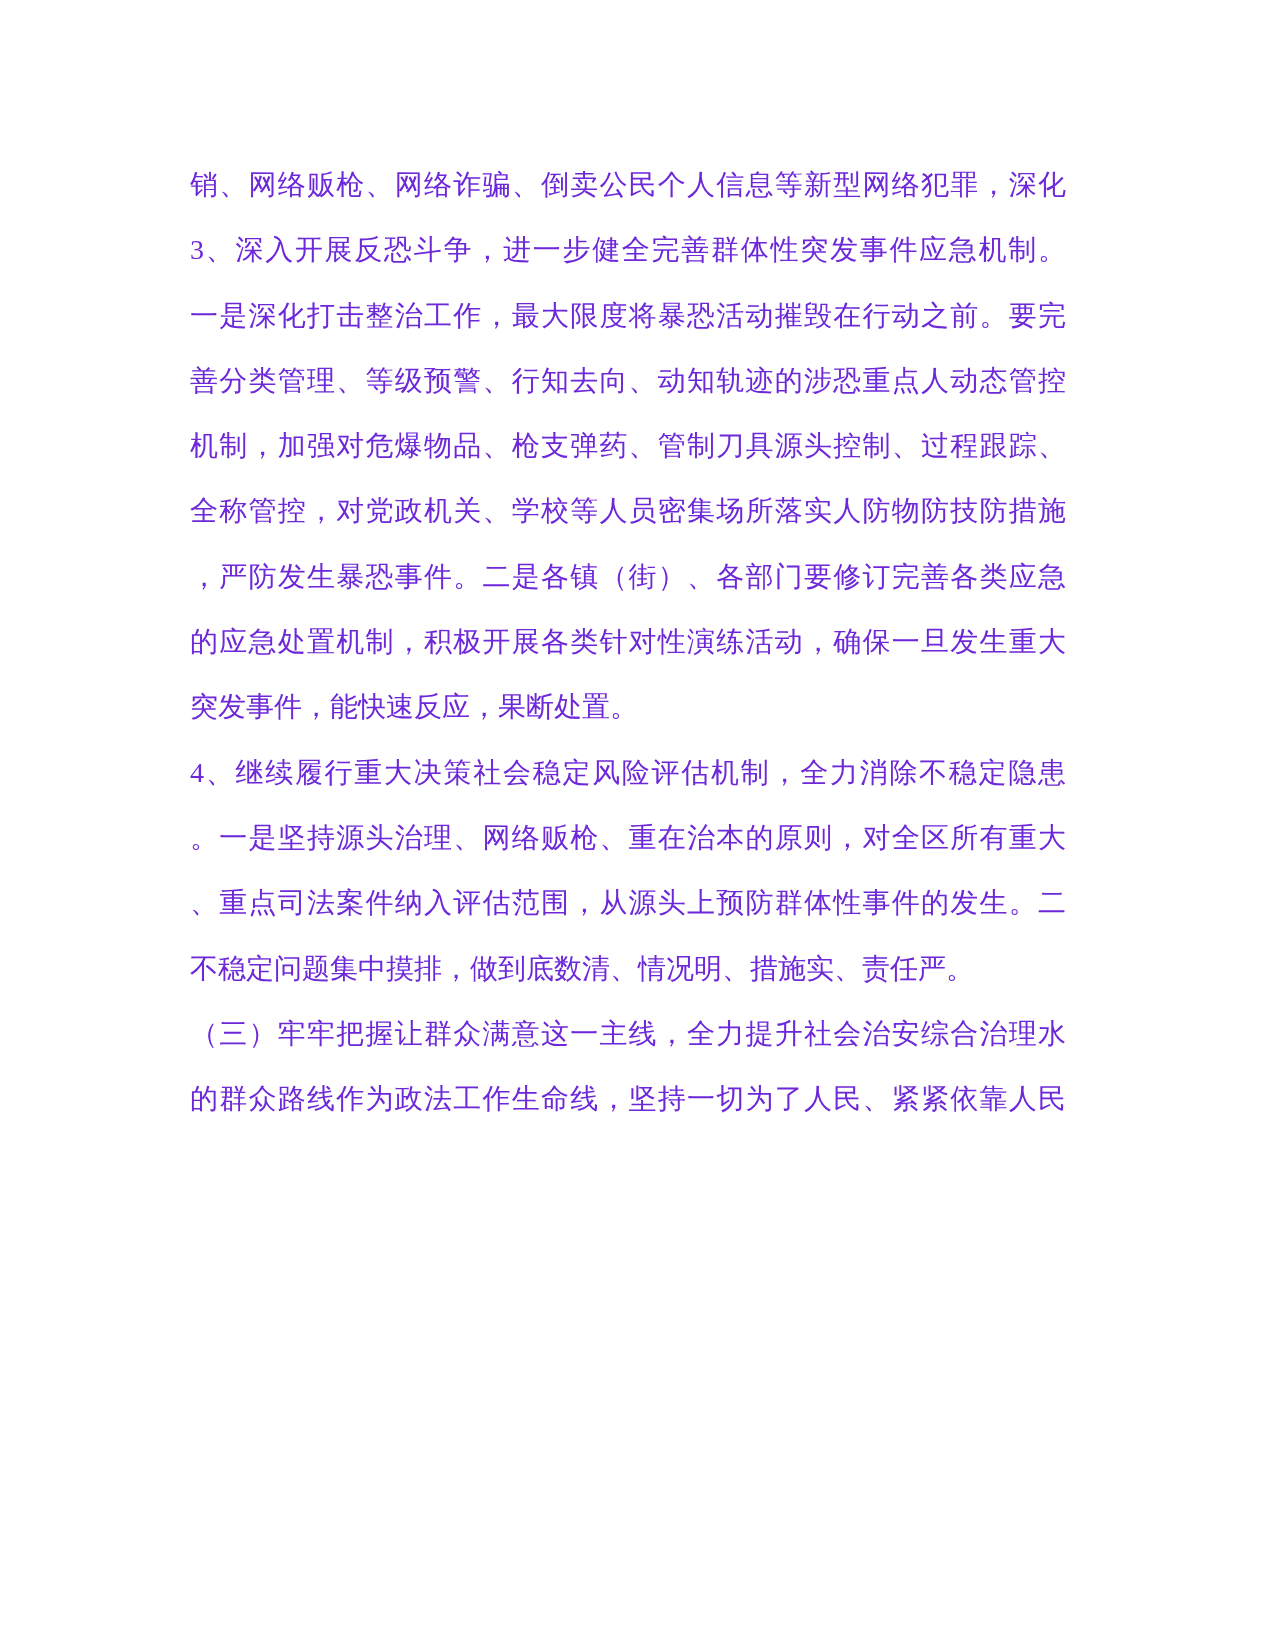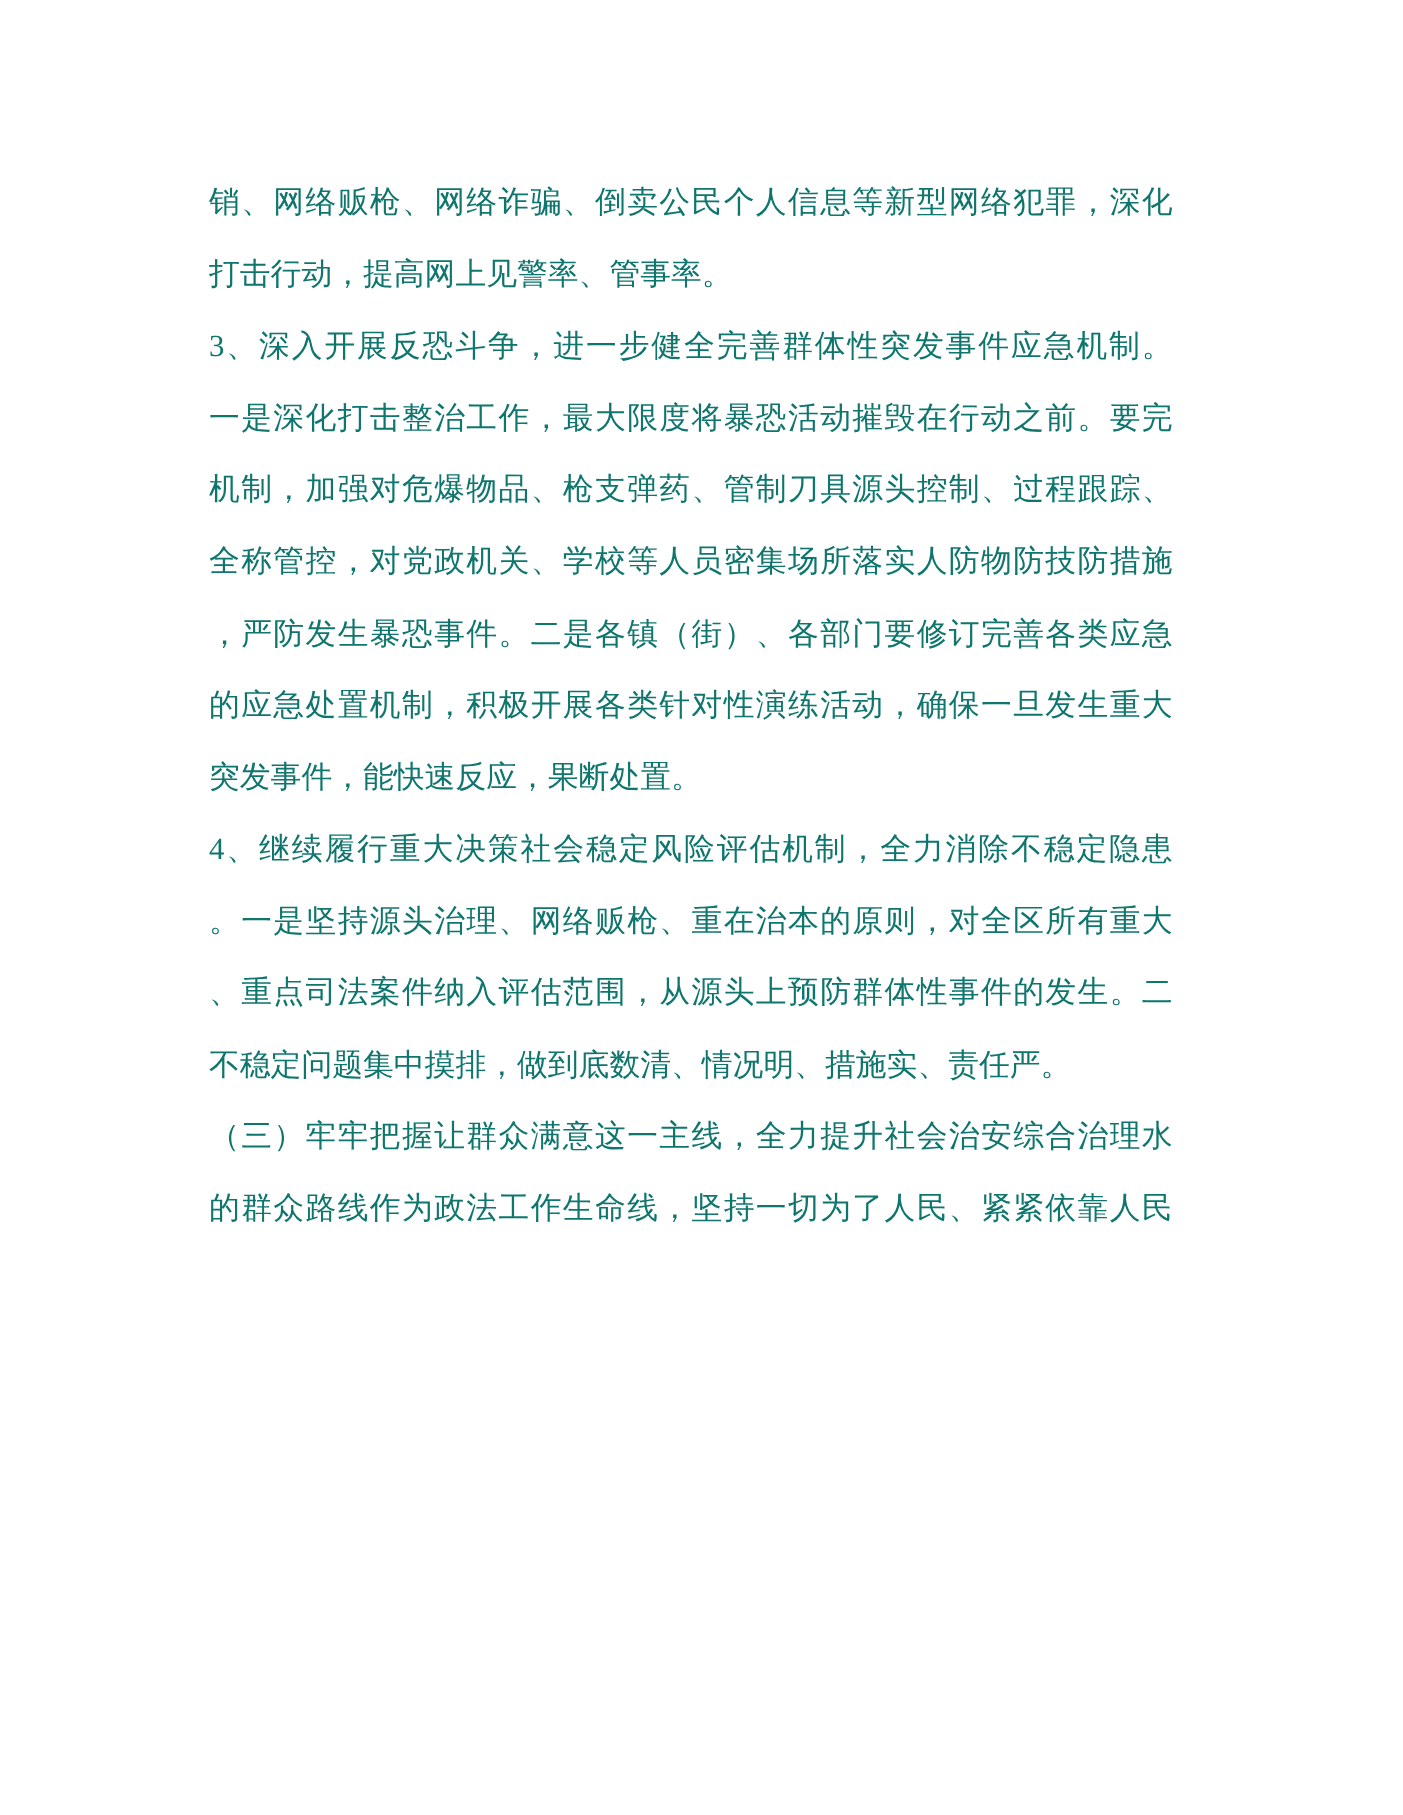--- a/index.html
+++ b/index.html
@@ -22,21 +22,21 @@
     background: #ffffff;
   }
   .text-block {
     position: absolute;
     left: 190px;
     top: 152px;
     width: 876px;
     font-family: "Liberation Serif", "DejaVu Serif", serif;
     font-size: 28px;
     line-height: 65.3px;
-    color: #0f766e;
+    color: #6d28d9;
     letter-spacing: 0;
   }
   .line {
     height: 65.3px;
     text-align: justify;
     text-align-last: justify;
     -moz-text-align-last: justify;
     text-justify: inter-character;
     white-space: pre-wrap;
     overflow: hidden;
@@ -45,23 +45,23 @@
     text-align-last: left;
     -moz-text-align-last: left;
   }
 </style>
 </head>
 <body>
 
 <div class="page">
   <div class="text-block" id="text-block">
       <div class="line">销、网络贩枪、网络诈骗、倒卖公民个人信息等新型网络犯罪，深化</div>
-      <div class="line para-end">打击行动，提高网上见警率、管事率。</div>
       <div class="line">3、深入开展反恐斗争，进一步健全完善群体性突发事件应急机制。</div>
       <div class="line">一是深化打击整治工作，最大限度将暴恐活动摧毁在行动之前。要完</div>
+      <div class="line">善分类管理、等级预警、行知去向、动知轨迹的涉恐重点人动态管控</div>
       <div class="line">机制，加强对危爆物品、枪支弹药、管制刀具源头控制、过程跟踪、</div>
       <div class="line">全称管控，对党政机关、学校等人员密集场所落实人防物防技防措施</div>
       <div class="line">，严防发生暴恐事件。二是各镇（街）、各部门要修订完善各类应急</div>
       <div class="line">的应急处置机制，积极开展各类针对性演练活动，确保一旦发生重大</div>
       <div class="line para-end">突发事件，能快速反应，果断处置。</div>
       <div class="line">4、继续履行重大决策社会稳定风险评估机制，全力消除不稳定隐患</div>
       <div class="line">。一是坚持源头治理、网络贩枪、重在治本的原则，对全区所有重大</div>
       <div class="line">、重点司法案件纳入评估范围，从源头上预防群体性事件的发生。二</div>
       <div class="line para-end">不稳定问题集中摸排，做到底数清、情况明、措施实、责任严。</div>
       <div class="line">（三）牢牢把握让群众满意这一主线，全力提升社会治安综合治理水</div>

